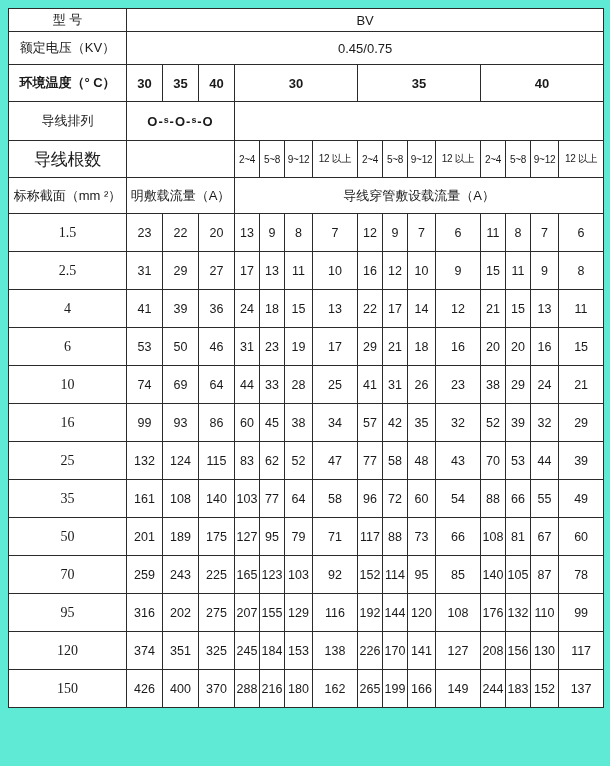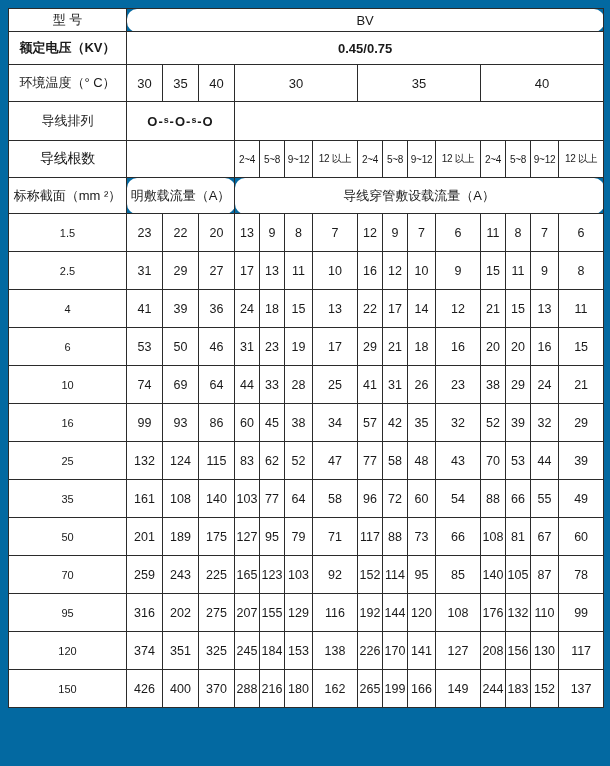--- a/index.html
+++ b/index.html
@@ -7,21 +7,21 @@
     padding: 0;
     background: #ffffff;
     font-family: "Liberation Sans", "DejaVu Sans", sans-serif;
     color: #1a1a1a;
   }
   .page {
     width: 610px;
     height: 766px;
     box-sizing: border-box;
     padding: 8px;
-    background: #0369a1;
+    background: #5eead4;
   }
   table.spec {
     border-collapse: collapse;
     width: 594px;
     table-layout: fixed;
   }
   table.spec td {
     border: 1px solid #2b2b2b;
     text-align: center;
     vertical-align: middle;
@@ -30,33 +30,32 @@
     overflow: hidden;
     white-space: nowrap;
     background: #ffffff;
   }
   td.label {
     font-size: 12.5px;
     background: #ffffff;
   }
   td.gray {
     background: #b3b3b3;
-    border-radius: 10px;
   }
   tr.r-model  { height: 23px; }
-  tr.r-volt   { height: 33px; font-weight: bold; }
+  tr.r-volt   { height: 33px; }
   tr.r-temp   { height: 33px; }
-  tr.r-amb    { height: 37px; }
+  tr.r-amb    { height: 37px; font-weight: bold; }
   tr.r-arr    { height: 39px; }
   tr.r-count  { height: 37px; }
   tr.r-sect   { height: 36px; }
   tr.datarow  { height: 38px; }
   tr.r-count td { font-size: 10px; letter-spacing: -0.3px; }
   tbody.data td { font-size: 12.5px; }
-  tbody.data td.section-cell { font-size: 11px; }
+  tbody.data td.section-cell { font-size: 14px; font-family: Liberation Serif, serif; }
   td.arr-cell { font-size: 13px; letter-spacing: 1px; font-weight: bold; }
 </style>
 </head>
 <body>
 
 <div class="page">
   <table class="spec">
     <colgroup>
       <col style="width:118px">
       <col style="width:36px">
@@ -92,21 +91,21 @@
         <td colspan="4">30</td>
         <td colspan="4">35</td>
         <td colspan="4">40</td>
       </tr>
       <tr class="r-arr">
         <td class="label">导线排列</td>
         <td colspan="3" class="arr-cell">O-ˢ-O-ˢ-O</td>
         <td colspan="12"></td>
       </tr>
       <tr class="r-count">
-        <td class="label" style="font-size:14px;margin-left:44px;">导线根数</td>
+        <td class="label" style="font-size:17px;margin-left:44px;">导线根数</td>
         <td colspan="3"></td>
         <td>2~4</td>
         <td>5~8</td>
         <td>9~12</td>
         <td>12  以上</td>
         <td>2~4</td>
         <td>5~8</td>
         <td>9~12</td>
         <td>12  以上</td>
         <td>2~4</td>

